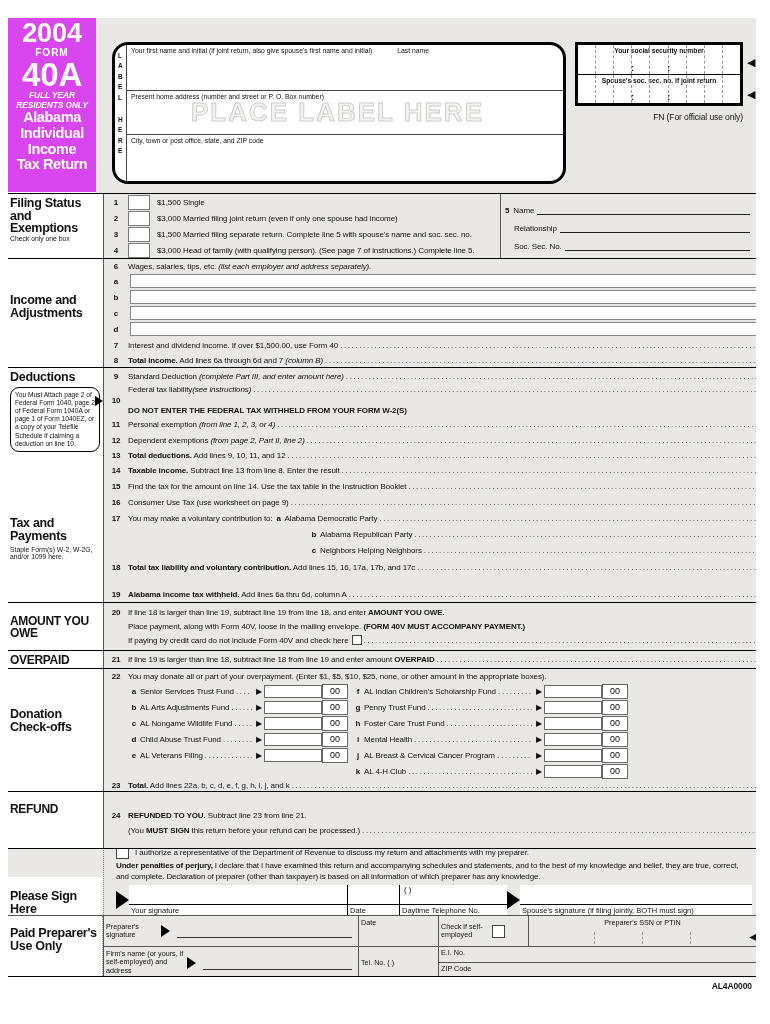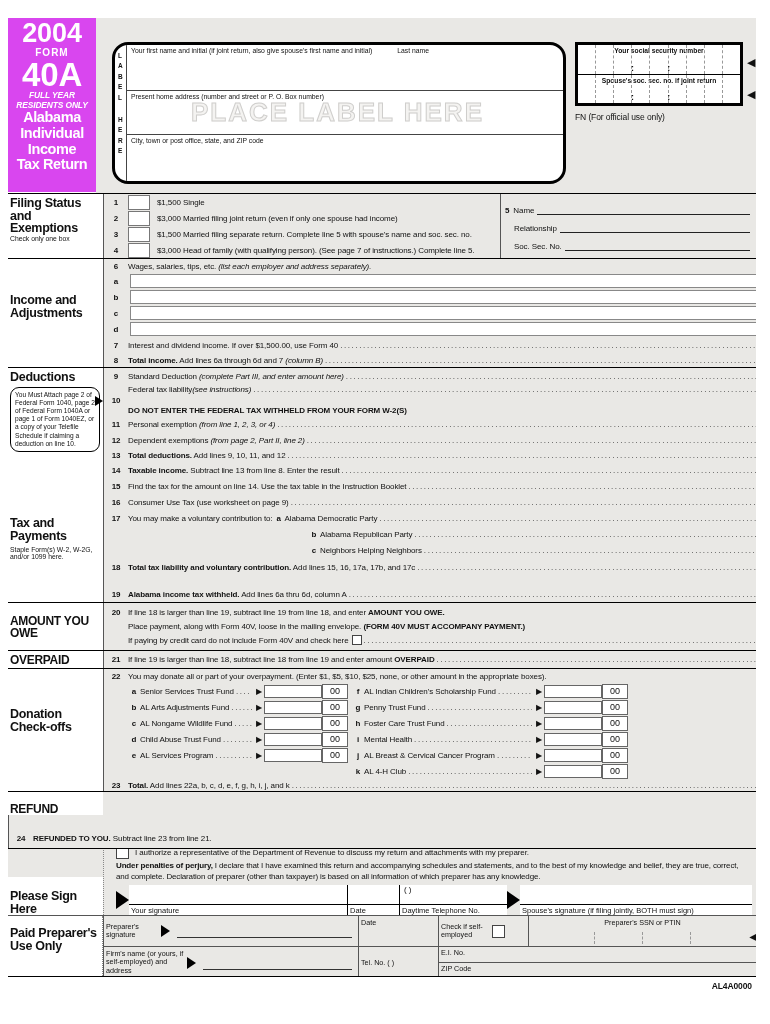--- a/index.html
+++ b/index.html
@@ -50,21 +50,21 @@
   .ssnbox { position:absolute; left:479px; top:24px; width:168px; height:64px; background:#fff;
             border:3px solid #000; display:flex; flex-direction:column; }
   .ssnrow { flex:1; position:relative; display:flex; }
   .ssnrow + .ssnrow { border-top:1.5px solid #000; }
   .ssncell { flex:1; border-right:1px dashed #999; position:relative; }
   .ssncell:last-child { border-right:none; }
   .ssncell.colon::after { content:":"; position:absolute; right:-2.5px; bottom:1px; font-weight:bold; font-size:9px; }
   .ssnlabel { position:absolute; left:0; right:0; top:2px; text-align:center; font-size:6.7px; font-weight:bold;
               letter-spacing:0; white-space:nowrap; }
   .ssnarrow { position:absolute; font-size:11px; }
-  .fnlabel { position:absolute; left:479px; top:94px; width:168px; text-align:left; font-size:8.5px; }
+  .fnlabel { position:absolute; left:479px; top:94px; width:168px; text-align:right; font-size:8.5px; }
 
   
   .filing { top:193px; height:65px; }
   .fopt { height:16px; }
   .fcb { width:22px; height:15px; background:#fff; border:1px solid #777; margin-right:7px; flex-shrink:0; }
   .f5 { position:absolute; right:0; top:0; width:256px; height:100%; border-left:1px solid #555; padding:3px 6px 0 4px; }
   .f5row { display:flex; align-items:flex-end; height:18px; }
   .f5 .lab { margin-right:3px; }
   .uline { flex:1; border-bottom:1px solid #222; height:12px; }
   .f5num { font-weight:bold; margin-right:4px; }
@@ -104,21 +104,21 @@
   .dons { top:668px; height:123px; border-top:1.6px solid #000; }
   .donrow { display:flex; align-items:center; height:16px; }
   .donbox { width:58px; height:13px; background:#fff; border:1px solid #666; flex-shrink:0; }
   .doncents { width:26px; height:15px; background:#fff; border:1px solid #666; display:flex; align-items:center;
               justify-content:center; font-size:9px; flex-shrink:0; }
   .dongrid { display:flex; }
   .doncolL { width:244px; }
   .doncolR { width:276px; margin-left:4px; }
 
   
-  .refund { top:791px; height:57px; border-top:1.6px solid #000;flex-direction:column; }
+  .refund { top:791px; height:57px; border-top:1.6px solid #000; }
   .refrow { display:flex; align-items:center; height:15px; padding-right:164px; }
 
   
   .sign { top:848px; height:67px; border-top:1.6px solid #000;align-items:flex-end; }
   .sign .content { padding:3px 4px 0 12px; border-left:1px dotted #888; }
   .authrow { display:flex; align-items:center; height:15px; }
   .auth-cb { width:13px; height:13px; margin-right:6px; }
   .perjury { font-size:8px; line-height:1.3; margin-top:1px; letter-spacing:-0.15px; }
   .sigstrip { display:flex; margin-top:3px; height:30px; }
   .tri { width:0; height:0; border-top:9px solid transparent; border-bottom:9px solid transparent;
@@ -510,21 +510,21 @@
           <div class="donrow">
             <span class="letter">d</span>
             <span class="nw">Child Abuse Trust Fund</span>
             <span class="dots"></span>
             <span class="arr">▶</span>
             <span class="donbox"></span>
             <span class="doncents">00</span>
           </div>
           <div class="donrow">
             <span class="letter">e</span>
-            <span class="nw">AL Services Program</span>
+            <span class="nw">AL Veterans Filing</span>
             <span class="dots"></span>
             <span class="arr">▶</span>
             <span class="donbox"></span>
             <span class="doncents">00</span>
           </div>
         </div>
         <div class="doncolR">
           <div class="donrow">
             <span class="letter">f</span>
             <span class="nw">AL Indian Children's Scholarship Fund .</span>

